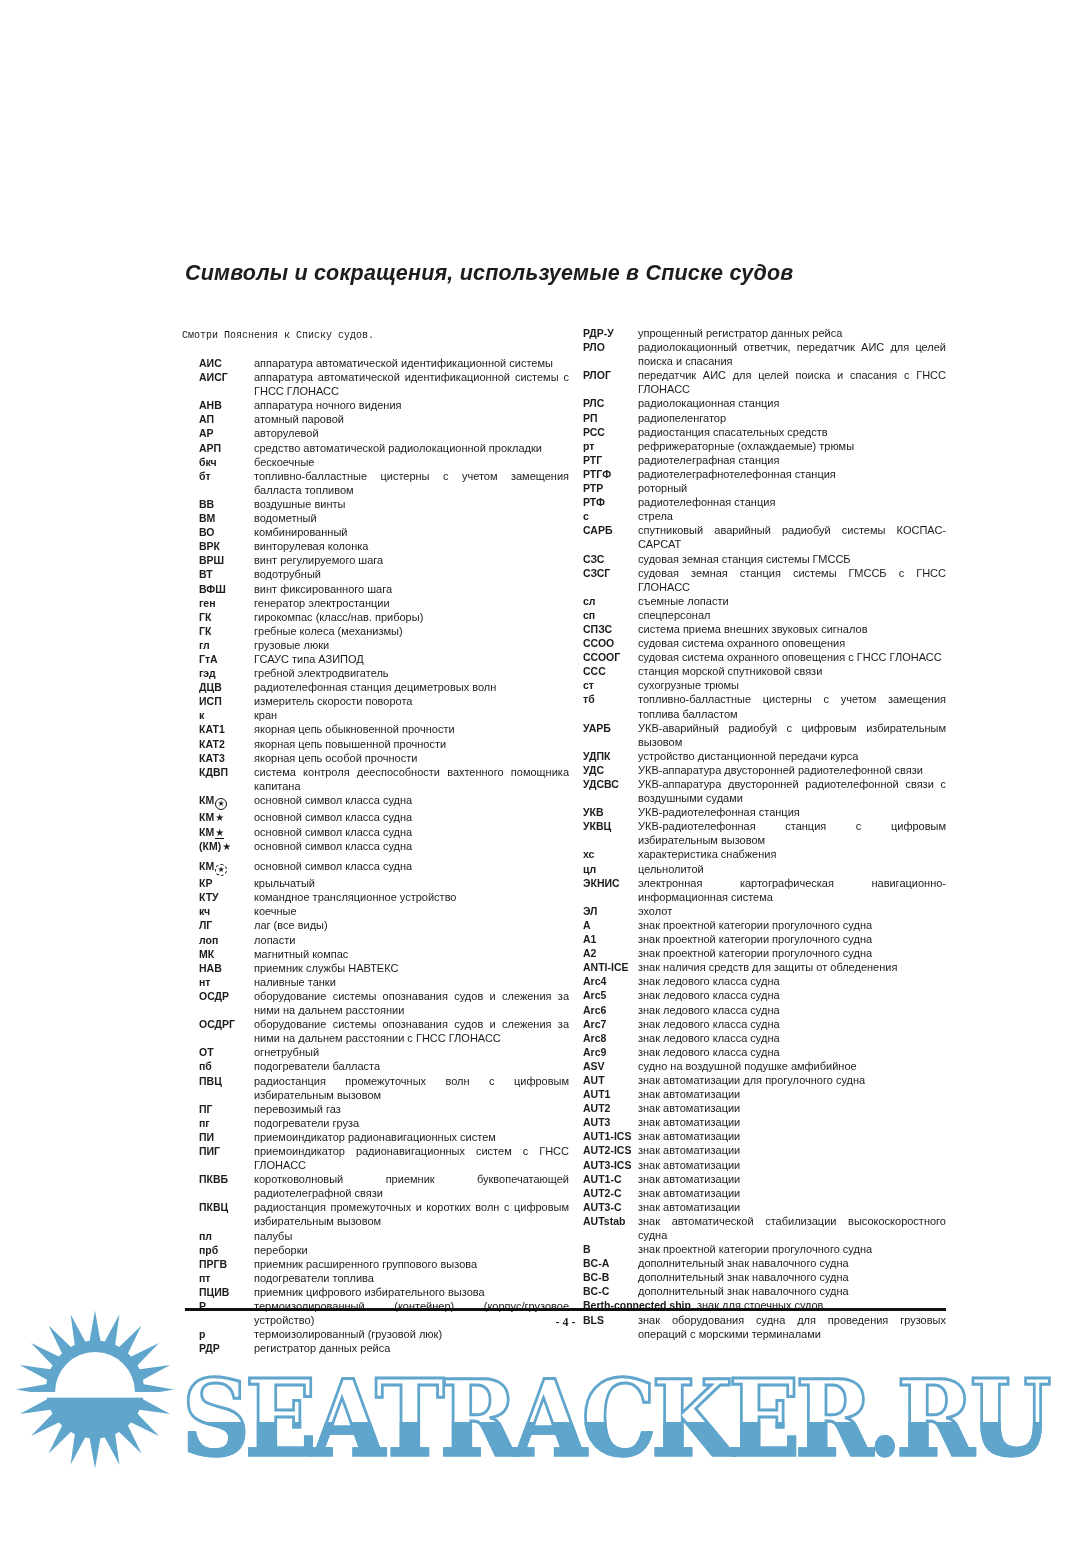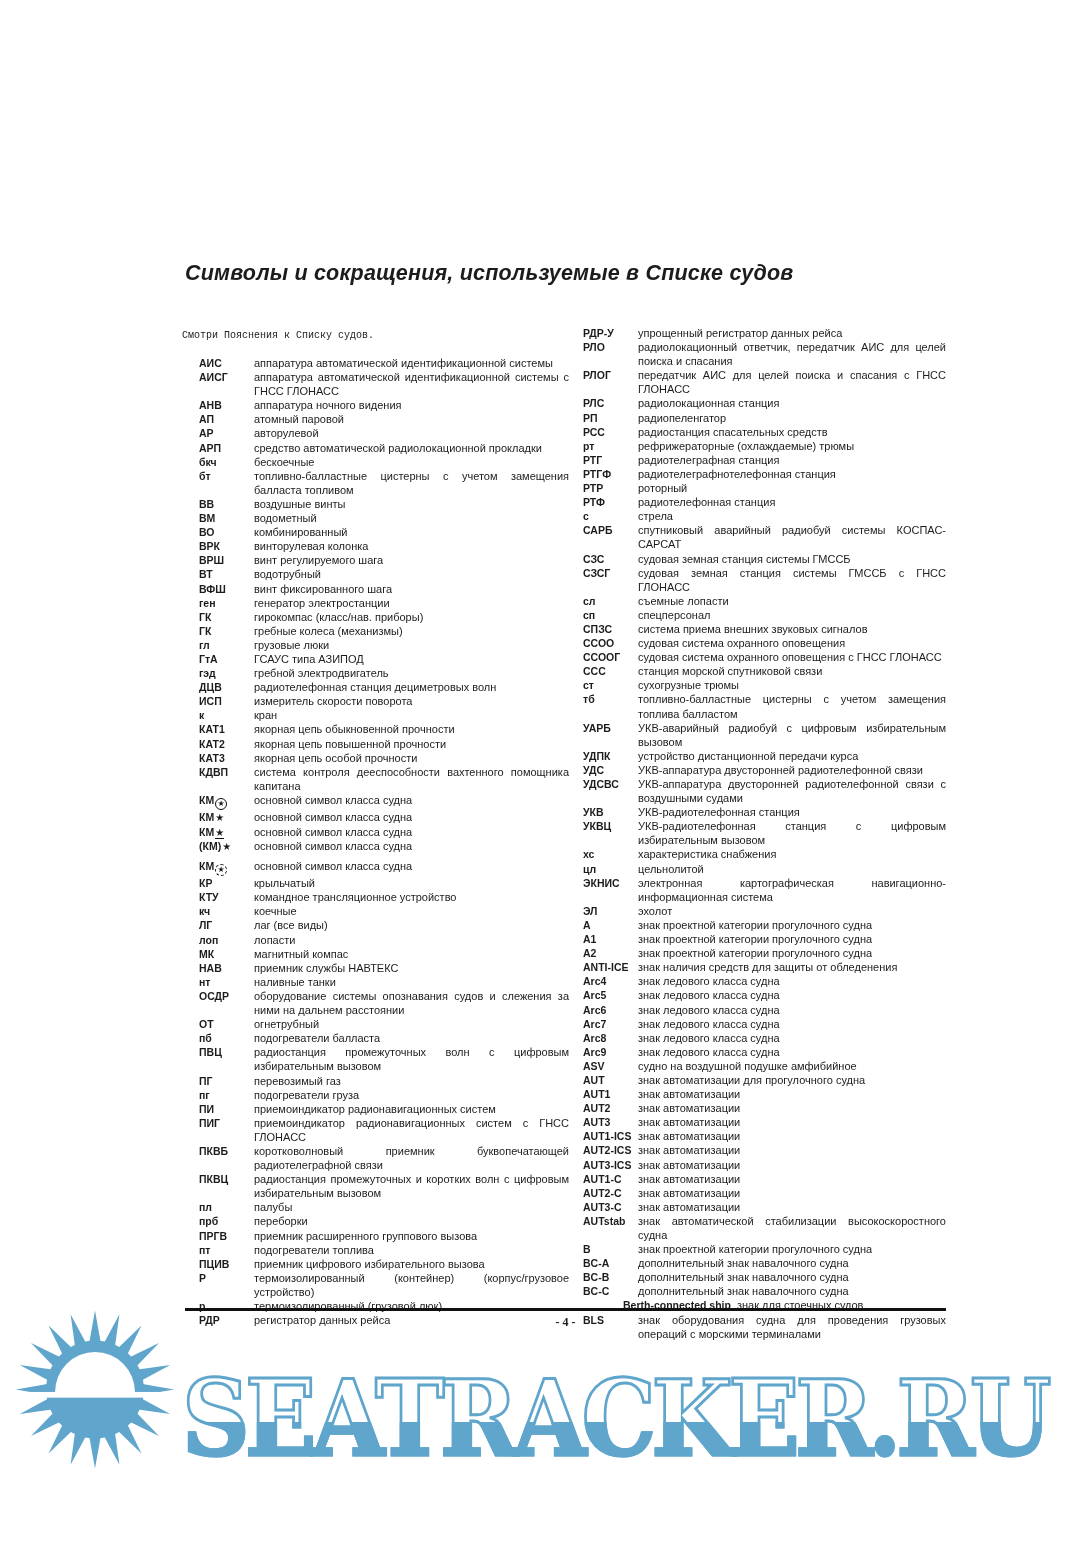--- a/index.html
+++ b/index.html
@@ -16,21 +16,21 @@
     font-family:Liberation Mono, monospace;font-size:10px;
   }
   .col{position:absolute;font-size:11px;line-height:14.1px;}
   .col-left{left:199px;top:356px;width:370px;}
   .col-right{left:583px;top:326px;width:363px;}
   .row{display:flex;}
   .row.gap{margin-top:5px;}
   .term{flex:0 0 55px;font-weight:bold;font-size:10.5px;white-space:nowrap;}
   .def{flex:1 1 auto;text-align:justify;}
   .row.wide{display:block;}
-  .row.wide .term{display:inline;margin-left:40px;}
+  .row.wide .term{display:inline;}
   .row.wide .def{display:inline;margin-left:6px;text-align:center;}
   .sym{font-weight:normal;display:inline-block;}
   .sym-plain{font-size:10px;margin-left:1px;}
   .sym-underlined{font-size:10px;margin-left:1px;border-bottom:1.4px solid #111;line-height:10px;}
   .sym-circled,.sym-dashed{
     display:inline-flex;align-items:center;justify-content:center;
     width:12px;height:12px;border:1.2px solid #111;border-radius:50%;
     font-size:8px;line-height:1;margin-left:1px;vertical-align:-2px;box-sizing:border-box;
   }
   .sym-dashed{border-style:dashed;border-width:1px;}
@@ -223,20 +223,24 @@
         <span class="term">НАВ</span>
         <span class="def">приемник службы НАВТЕКС</span>
       </div>
       <div class="row">
         <span class="term">нт</span>
         <span class="def">наливные танки</span>
       </div>
       <div class="row">
         <span class="term">ОСДР</span>
         <span class="def">оборудование системы опознавания судов и слежения за ними на дальнем расстоянии</span>
+      </div>
+      <div class="row">
+        <span class="term">ОСДРГ</span>
+        <span class="def">оборудование системы опознавания судов и слежения за ними на дальнем расстоянии с ГНСС ГЛОНАСС</span>
       </div>
       <div class="row">
         <span class="term">ОТ</span>
         <span class="def">огнетрубный</span>
       </div>
       <div class="row">
         <span class="term">пб</span>
         <span class="def">подогреватели балласта</span>
       </div>
       <div class="row">

